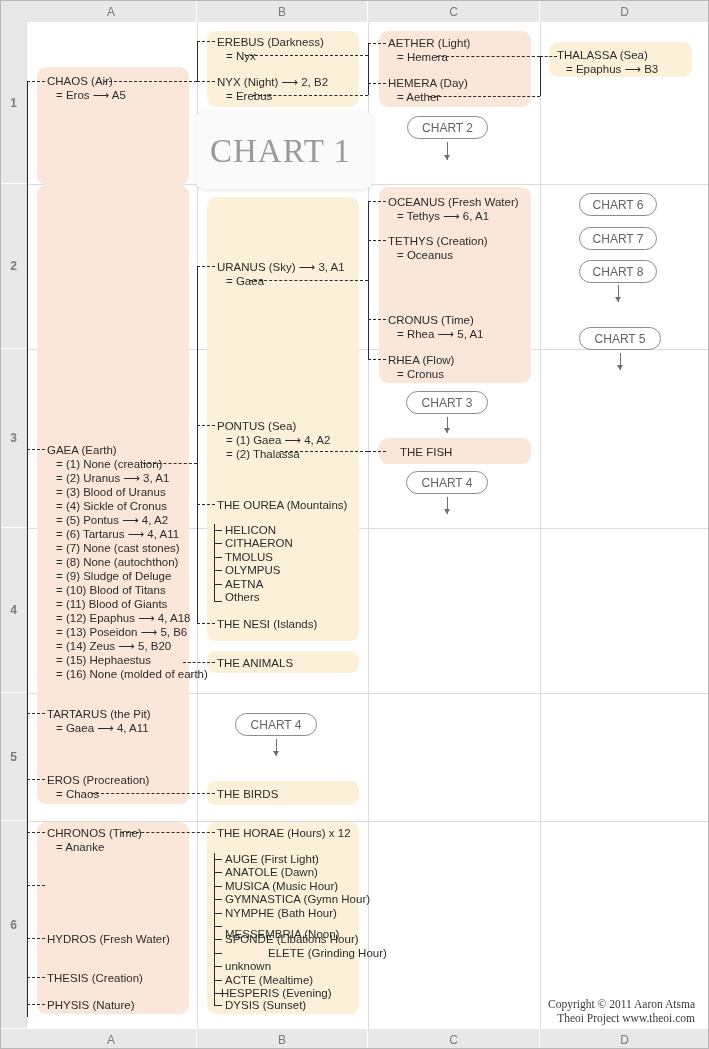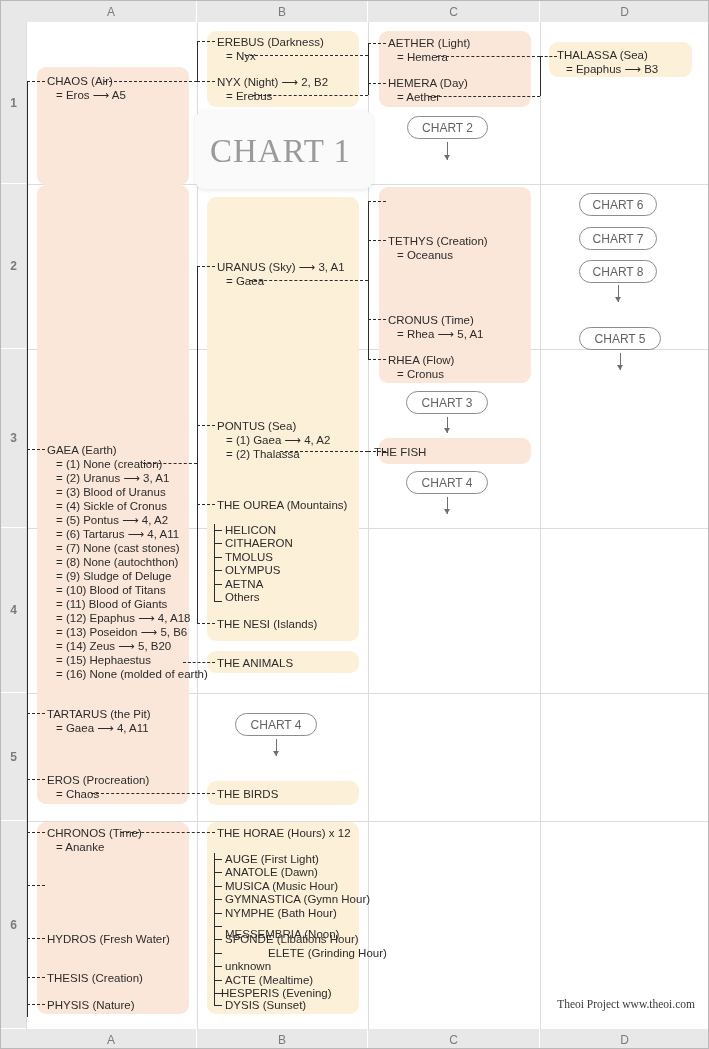--- a/index.html
+++ b/index.html
@@ -364,33 +364,37 @@
   <div class="sub-item" style="left:224px;top:998px;">DYSIS (Sunset)</div>
 
   <div class="entry" style="left:387px;top:35px;">
     <span>AETHER (Light)</span>
     <span class="sub">= Hemera</span>
   </div>
   <div class="entry" style="left:387px;top:75px;">
     <span>HEMERA (Day)</span>
     <span class="sub">= Aether</span>
   </div>
+  <div class="entry" style="left:387px;top:194px;">
+    <span>OCEANUS (Fresh Water)</span>
+    <span class="sub">= Tethys  ⟶  6, A1</span>
+  </div>
   <div class="entry" style="left:387px;top:233px;">
     <span>TETHYS (Creation)</span>
     <span class="sub">= Oceanus</span>
   </div>
   <div class="entry" style="left:387px;top:312px;">
     <span>CRONUS (Time)</span>
     <span class="sub">= Rhea  ⟶  5, A1</span>
   </div>
   <div class="entry" style="left:387px;top:352px;">
     <span>RHEA (Flow)</span>
     <span class="sub">= Cronus</span>
   </div>
-  <div class="entry" style="left:373px;top:444px;">
+  <div class="entry" style="left:399px;top:444px;">
     <span>THE FISH</span>
   </div>
 
   <div class="entry" style="left:556px;top:47px;">
     <span>THALASSA (Sea)</span>
     <span class="sub">= Epaphus  ⟶  B3</span>
   </div>
 
   <div class="pill" style="left:406px;top:115px;width:81px;">CHART 2</div>
   <div class="arrow-down" style="left:442px;top:141px;height:18px;">
@@ -424,16 +428,17 @@
       <span class="head"></span>
     </div>
 
   <div class="pill" style="left:578px;top:326px;width:82px;">CHART 5</div>
   <div class="arrow-down" style="left:615px;top:352px;height:17px;">
       <span class="stem"></span>
       <span class="head"></span>
     </div>
 
   <div class="copyright" style="left:452px;top:996px;width:242px;">
+    <div>Copyright © 2011 Aaron Atsma</div>
     <div>Theoi Project  www.theoi.com</div>
   </div>
 
 </div>
 
 </body></html>

